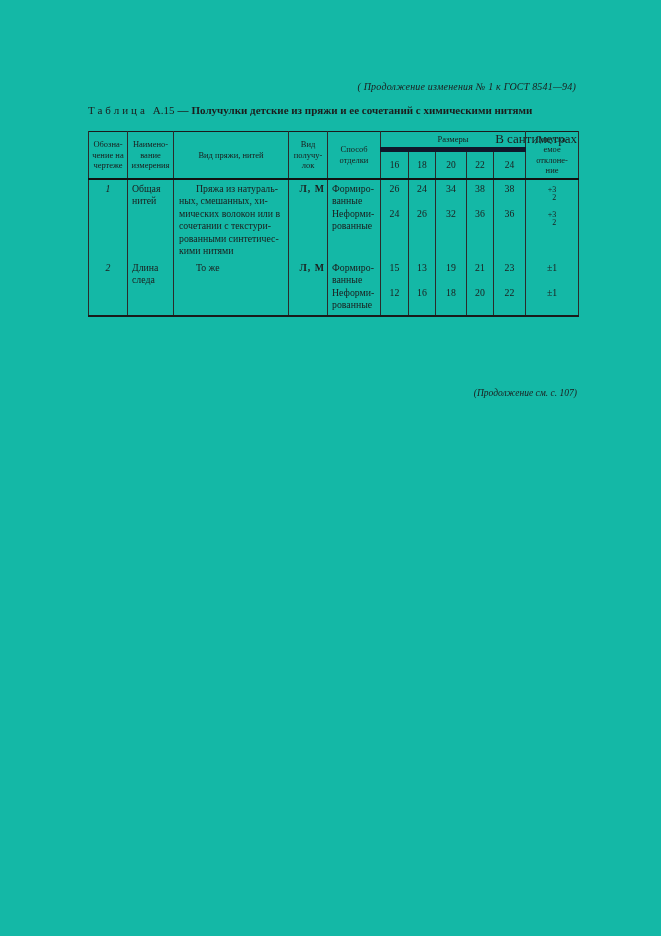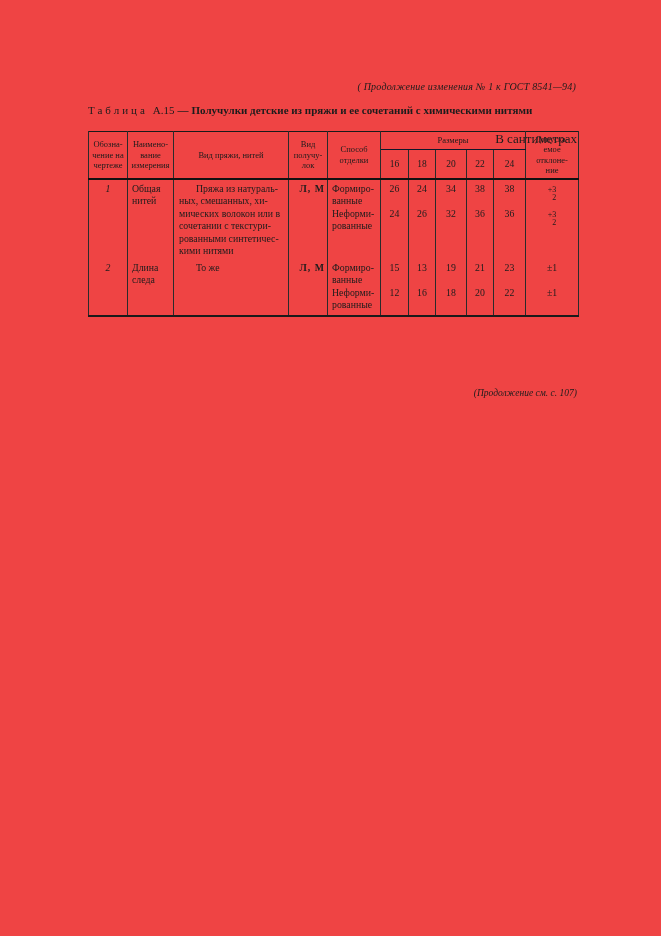--- a/index.html
+++ b/index.html
@@ -1,19 +1,19 @@
 <!DOCTYPE html>
 <html><head>
 <meta charset="utf-8">
 <style>
   html,body { margin:0; padding:0; background:#ffffff; }
   .page {
     position:relative;
     width:661px; height:936px;
-    background:#ef4444;
+    background:#14b8a6;
     font-family:"Liberation Serif","DejaVu Serif",serif;
     color:#1c1c1c;
     overflow:hidden;
   }
   .top-note {
     position:absolute; top:81px; right:85px;
     font-style:italic; font-size:10px; letter-spacing:0.2px;
     white-space:nowrap;
   }
   .caption {
@@ -36,21 +36,21 @@
     border-bottom:2.5px solid #1a1a1a;
     border-left:1px solid #2b2b2b;
     border-right:1px solid #2b2b2b;
   }
   .gost th, .gost td { border-left:1px solid #2b2b2b; border-right:1px solid #2b2b2b; }
   .gost thead th {
     font-weight:normal; font-size:8.5px; line-height:10.5px;
     text-align:center; vertical-align:middle;
     padding:1px 1px; border-bottom:2px solid #111111;
   }
-  .gost thead th.group { border-bottom:1px solid #0f172a; }
+  .gost thead th.group { border-bottom:5px solid #0f172a; }
   .gost thead tr.h1 { height:18px; }
   .gost thead tr.h2 { height:29px; }
   .gost thead th.h-size { font-size:9.5px; }
   .pre { white-space:pre-line; }
   .gost tbody td {
     vertical-align:top; padding:3px 2px 0 2px;
     font-size:9.8px; line-height:12.5px;
     border-top:none; border-bottom:none;
   }
   tr.r1 { height:80px; }

